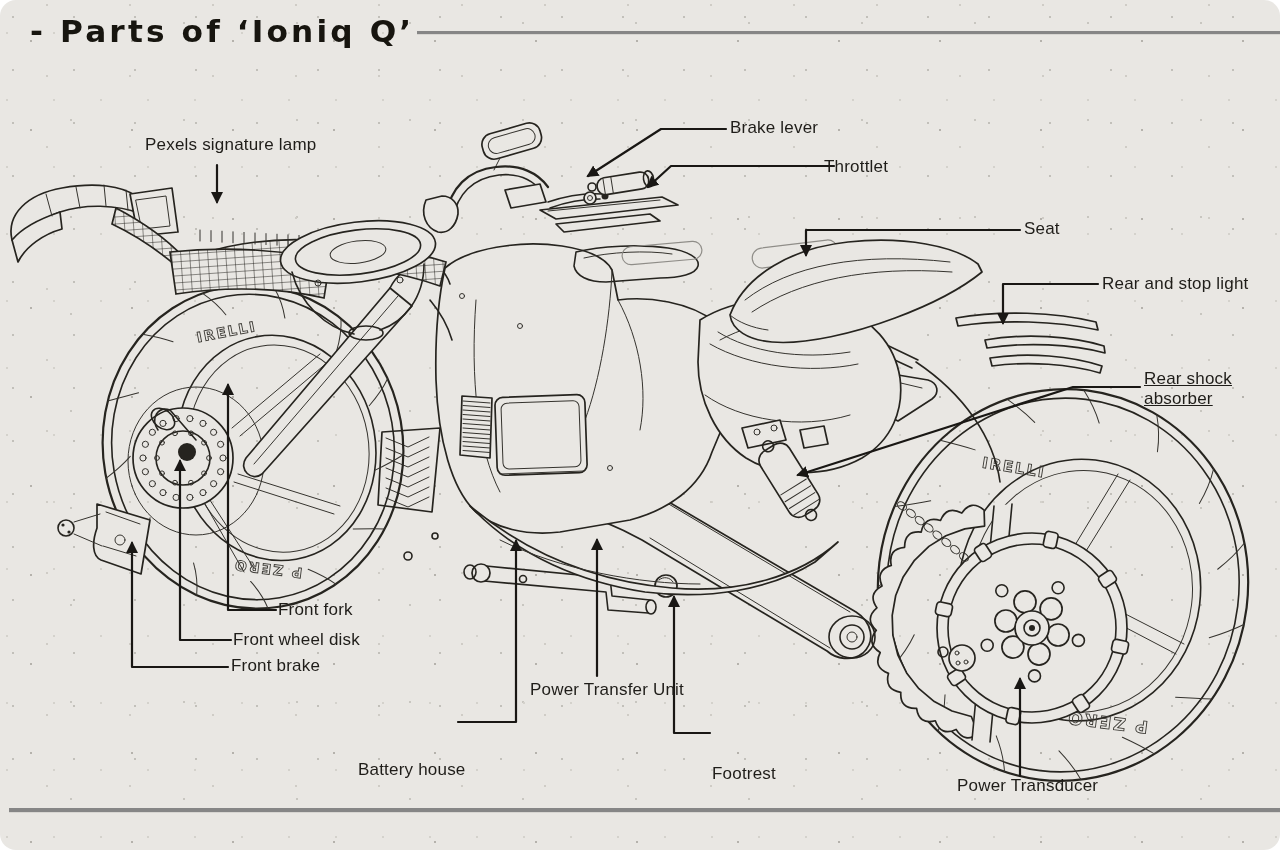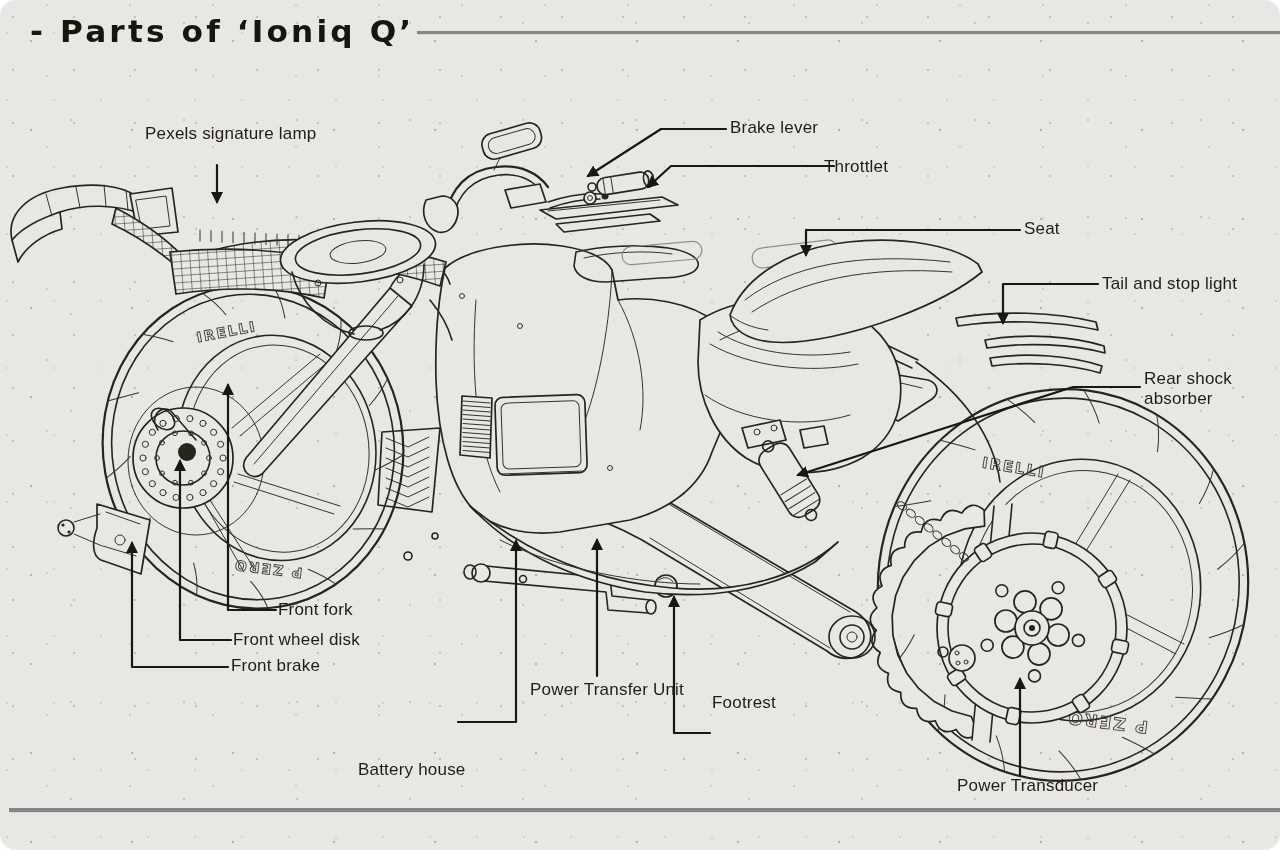--- a/index.html
+++ b/index.html
@@ -23,21 +23,21 @@
     transform-origin:left top;white-space:nowrap;
   }
   .rule{position:absolute;background:#868686;box-shadow:0 1px 0 #d8d6d2;}
   #rule-top{left:417px;top:31px;width:863px;height:3px;}
   #rule-bottom{left:9px;top:808px;width:1271px;height:4px;}
   svg{position:absolute;left:0;top:0;}
   .label{
     position:absolute;font-size:17px;color:#1f1d19;letter-spacing:.2px;
     white-space:nowrap;line-height:20px;
   }
-  .label.wrap{white-space:normal;width:88px;}
+  .label.wrap{white-space:normal;width:88px;text-decoration:underline;}
   .ln  {fill:none;stroke:#26241f;stroke-width:1.6;stroke-linecap:round;stroke-linejoin:round;}
   .ln2 {fill:none;stroke:#26241f;stroke-width:2.2;stroke-linecap:round;stroke-linejoin:round;}
   .thin{fill:none;stroke:#35332e;stroke-width:1;stroke-linecap:round;stroke-linejoin:round;}
   .fp  {fill:#e9e7e3;stroke:#26241f;stroke-width:1.7;stroke-linejoin:round;}
   .fp0 {fill:#e9e7e3;stroke:none;}
   .gp  {fill:url(#grid);stroke:#26241f;stroke-width:1.7;}
   .ink {fill:#26241f;stroke:none;}
   .faint{fill:none;stroke:#8f8d88;stroke-width:1.2;}
   .ld  {fill:none;stroke:#191714;stroke-width:2.2;stroke-linecap:round;stroke-linejoin:round;}
   .brand{font-family:"DejaVu Sans",sans-serif;font-weight:bold;fill:none;
@@ -447,26 +447,26 @@
       <path class="ld" marker-end="url(#ah)" d="M276,610 L228,610 L228,385"></path>
       <path class="ld" marker-end="url(#ah)" d="M231,640 L180,640 L180,461"></path>
       <path class="ld" marker-end="url(#ah)" d="M228,667 L132,667 L132,543"></path>
       <path class="ld" marker-end="url(#ah)" d="M597,676 L597,540"></path>
       <path class="ld" marker-end="url(#ah)" d="M458,722 L516,722 L516,541"></path>
       <path class="ld" marker-end="url(#ah)" d="M710,733 L674,733 L674,597"></path>
       <path class="ld" marker-end="url(#ah)" d="M1020,776 L1020,679"></path>
     </g>
   </svg>
 
-  <div class="label" style="left:145px;top:124px;">Pexels signature lamp</div>
+  <div class="label" style="left:145px;top:135px;">Pexels signature lamp</div>
   <div class="label" style="left:730px;top:118px;">Brake lever</div>
   <div class="label" style="left:824px;top:157px;">Throttlet</div>
   <div class="label" style="left:1024px;top:219px;">Seat</div>
-  <div class="label" style="left:1102px;top:274px;">Tail and stop light</div>
+  <div class="label" style="left:1102px;top:274px;">Rear and stop light</div>
   <div class="label wrap" style="left:1144px;top:369px;">Rear shock absorber</div>
   <div class="label" style="left:278px;top:600px;">Front fork</div>
   <div class="label" style="left:233px;top:630px;">Front wheel disk</div>
   <div class="label" style="left:231px;top:656px;">Front brake</div>
   <div class="label" style="left:530px;top:680px;width:140px;text-align:left;">Power Transfer Unit</div>
   <div class="label" style="left:358px;top:712px;margin-top:48px;">Battery house</div>
-  <div class="label" style="left:712px;top:693px;">Footrest</div>
+  <div class="label" style="left:712px;top:764px;">Footrest</div>
   <div class="label" style="left:957px;top:776px;">Power Transducer</div>
 </div>
 
 </body></html>

